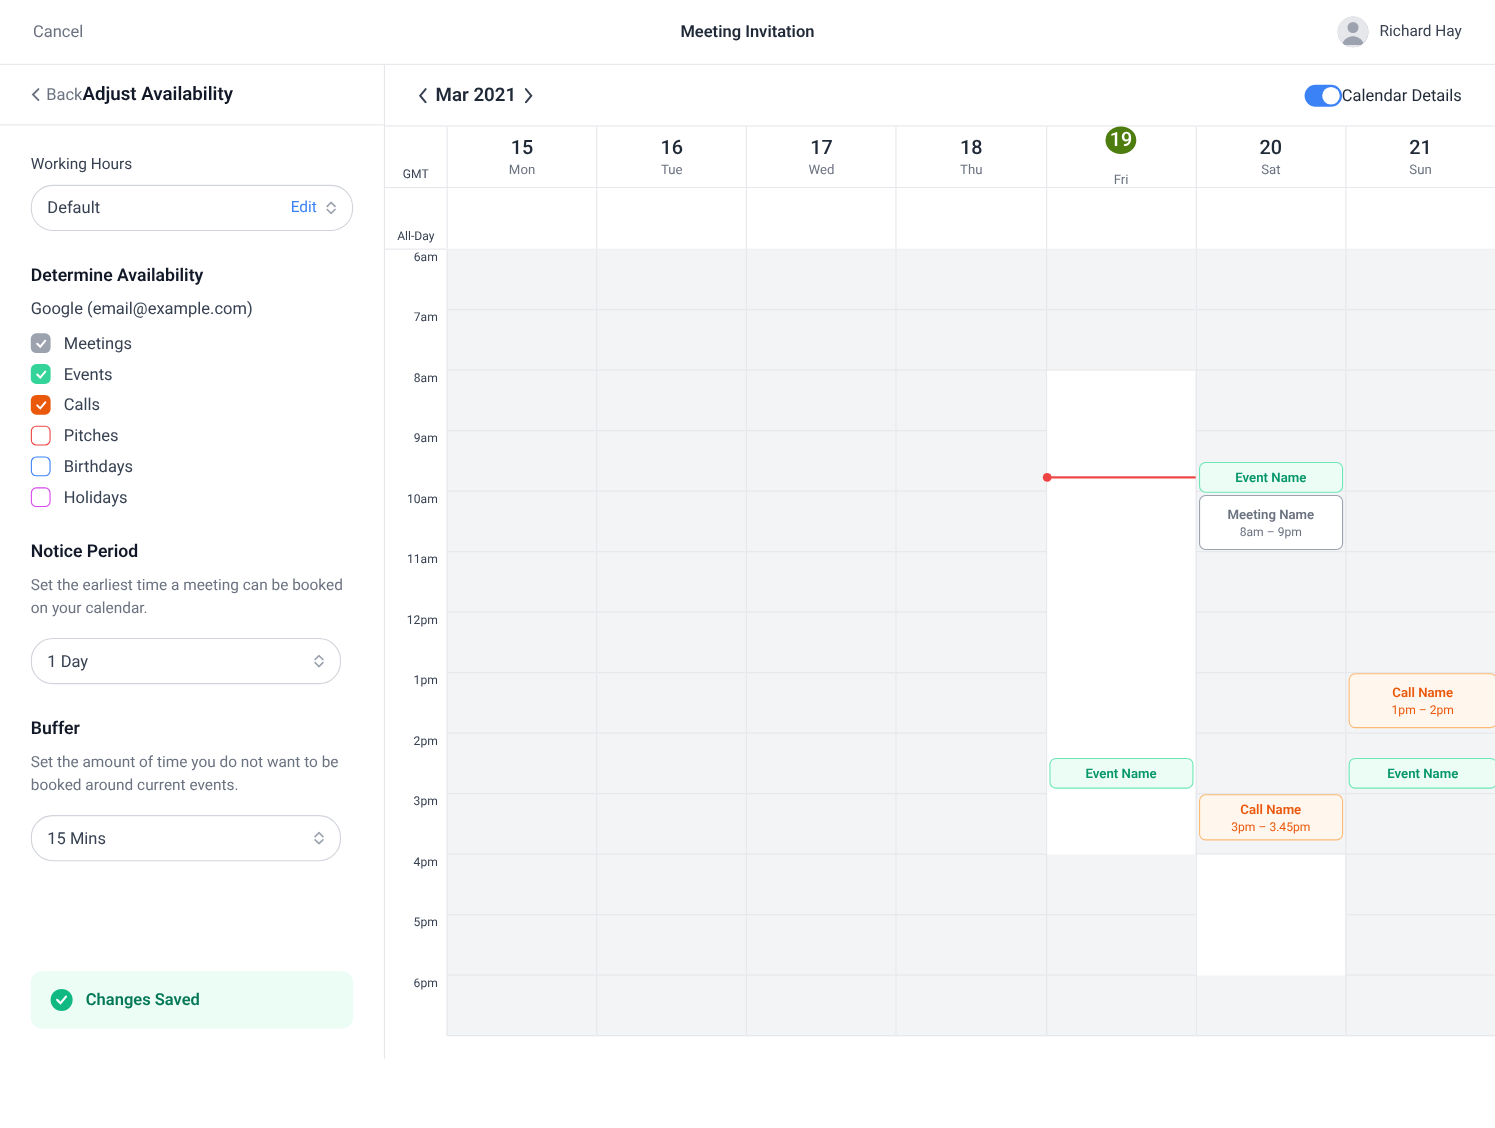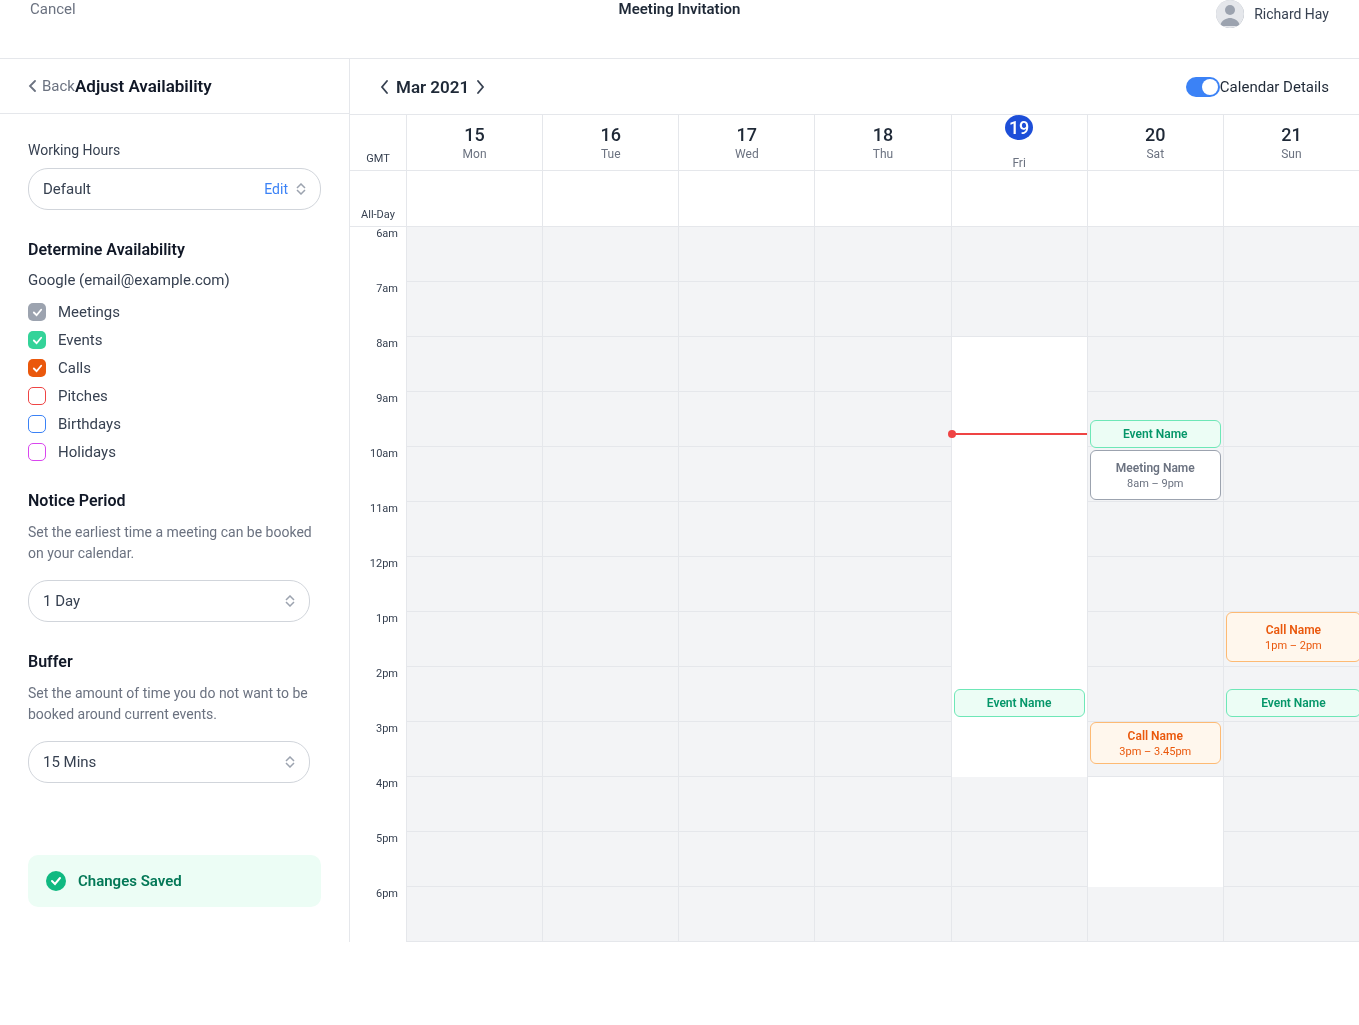--- a/index.html
+++ b/index.html
@@ -1,17 +1,17 @@
 <!DOCTYPE html>
 <html><head>
 <meta charset="utf-8">
 <style>
 *{box-sizing:border-box;margin:0;padding:0}
 body{font-family:-apple-system,BlinkMacSystemFont,"Segoe UI",Roboto,sans-serif;color:#1f2937;background:#fff;font-size:14px;width:1359px}
-.app-header{height:59px;border-bottom:1px solid #e5e7eb;display:flex;align-items:flex-start;padding:0 30px;justify-content:space-between}
+.app-header{height:59px;border-bottom:1px solid #e5e7eb;display:flex;align-items:center;padding:0 30px;justify-content:space-between}
 .cancel-link{color:#6b7280;font-size:15px;cursor:pointer}
 .header-title{font-weight:600;font-size:15px;position:absolute;left:50%;transform:translateX(-50%)}
 .user-area{display:flex;align-items:center;gap:10px;cursor:pointer}
 .avatar{width:28px;height:28px;border-radius:50%;background:linear-gradient(135deg,#d1d5db,#9ca3af);display:flex;align-items:center;justify-content:center;overflow:hidden}
 .avatar svg{width:28px;height:28px}
 .user-name{color:#374151;font-size:14px}
 .layout{display:flex}
 .sidebar{width:350px;border-right:1px solid #e5e7eb}
 .sidebar-header{height:55px;display:flex;align-items:center;padding:0 28px;border-bottom:1px solid #e5e7eb;}
 .back-btn{display:flex;align-items:center;gap:6px;color:#6b7280;font-size:15px;cursor:pointer}
@@ -26,38 +26,38 @@
 .stepper-icon svg{width:10px;height:6px}
 .sec-head{font-weight:600;font-size:16px;color:#111827;margin:30px 0 12px}
 .acct-label{color:#374151;font-size:15px;margin-bottom:14px}
 .cal-list{display:flex;flex-direction:column;gap:10px}
 .cal-item{display:flex;align-items:center;gap:12px;cursor:pointer}
 .cbox{width:18px;height:18px;border-radius:5px;display:flex;align-items:center;justify-content:center;flex-shrink:0}
 .cbox.checked svg{width:11px;height:11px}
 .cbox.empty{border:1.5px solid;background:transparent}
 .cal-label{font-size:15px;color:#374151}
 .help-text{color:#6b7280;font-size:14px;line-height:1.5;margin-bottom:16px}
-.saved-banner{margin-top:72px;background:#ecfdf5;border-radius:10px;padding:16px 18px;display:flex;align-items:center;gap:12px}
+.saved-banner{margin-top:100px;background:#ecfdf5;border-radius:10px;padding:16px 18px;display:flex;align-items:center;gap:12px}
 .saved-banner .icon{width:20px;height:20px;border-radius:50%;background:#10b981;display:flex;align-items:center;justify-content:center}
 .saved-banner .txt{color:#047857;font-weight:600;font-size:15px}
 .main{flex:1;display:flex;flex-direction:column}
 .main-topbar{height:55px;display:flex;align-items:center;justify-content:space-between;padding:0 30px}
 .month-nav{display:flex;gap:8px}
 .nav-arrow{cursor:pointer;color:#6b7280;display:flex;align-items:center}
 .month-label{font-weight:600;font-size:17px}
 .topbar-right{display:flex;align-items:center;gap:0}
 .toggle{width:34px;height:20px;background:#3b82f6;border-radius:20px;position:relative;cursor:pointer}
 .toggle .knob{width:16px;height:16px;background:#fff;border-radius:50%;position:absolute;top:2px;right:2px}
 .toggle-label{font-size:15px;color:#1f2937}
 .cal-wrap{border-top:1px solid #e5e7eb}
 .day-header-row{display:flex;height:56px;border-bottom:1px solid #e5e7eb}
 .tz-col{width:56px;display:flex;align-items:flex-end;justify-content:center;font-size:11px;color:#374151;padding-bottom:5px}
 .day-col{flex:1;display:flex;flex-direction:column;align-items:center;justify-content:center;border-left:1px solid #e5e7eb}
 .day-num{font-size:18px;font-weight:500;color:#1f2937}
-.day-num.today{background:#1d4ed8;color:#fff;width:28px;height:28px;border-radius:50%;display:flex;align-items:center;justify-content:center;margin-bottom:14px}
+.day-num.today{background:#4d7c0f;color:#fff;width:28px;height:28px;border-radius:50%;display:flex;align-items:center;justify-content:center;margin-bottom:14px}
 .day-name{font-size:12px;color:#6b7280;margin-top:2px}
 .allday-row{display:flex;height:56px;border-bottom:1px solid #e5e7eb}
 .allday-label{width:56px;display:flex;align-items:flex-end;justify-content:center;font-size:11px;color:#374151;padding-bottom:5px}
 .allday-cell{flex:1;border-left:1px solid #e5e7eb;background:#fff}
 .grid-body{display:flex;position:relative}
 .hour-col{width:56px}
 .hour-cell{height:55px;display:flex;align-items:flex-start;justify-content:flex-end;padding:0 8px 0 0;font-size:11px;color:#374151}
 .grid-cols{flex:1;display:flex;position:relative}
 .gc{flex:1;border-left:1px solid #e5e7eb;background:#f3f4f6;position:relative}
 .hour-line{height:55px;border-bottom:1px solid #e5e7eb}

